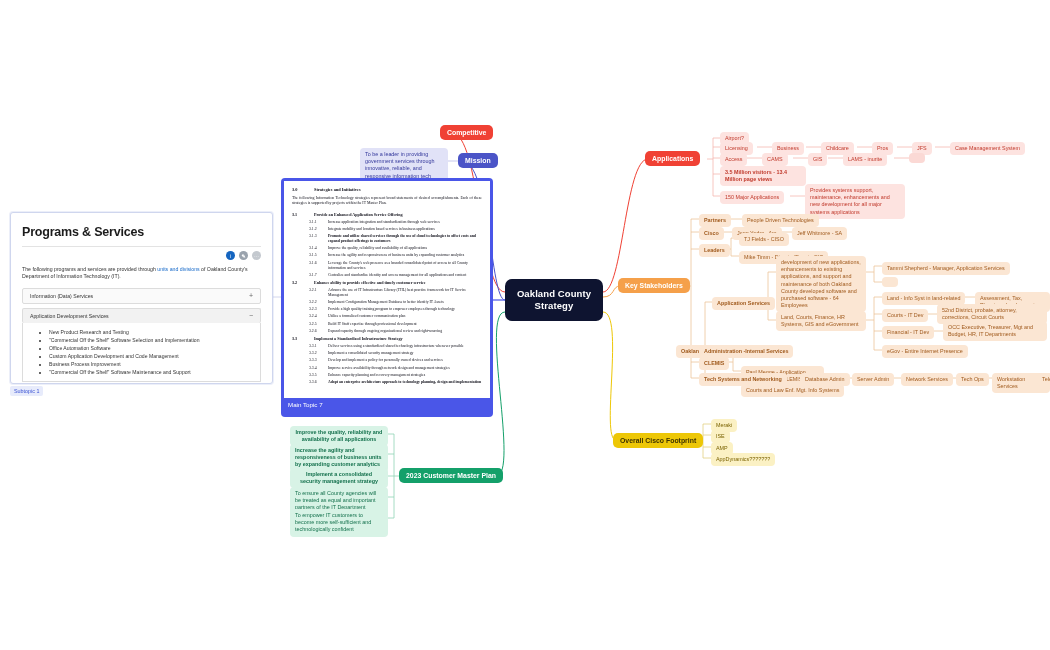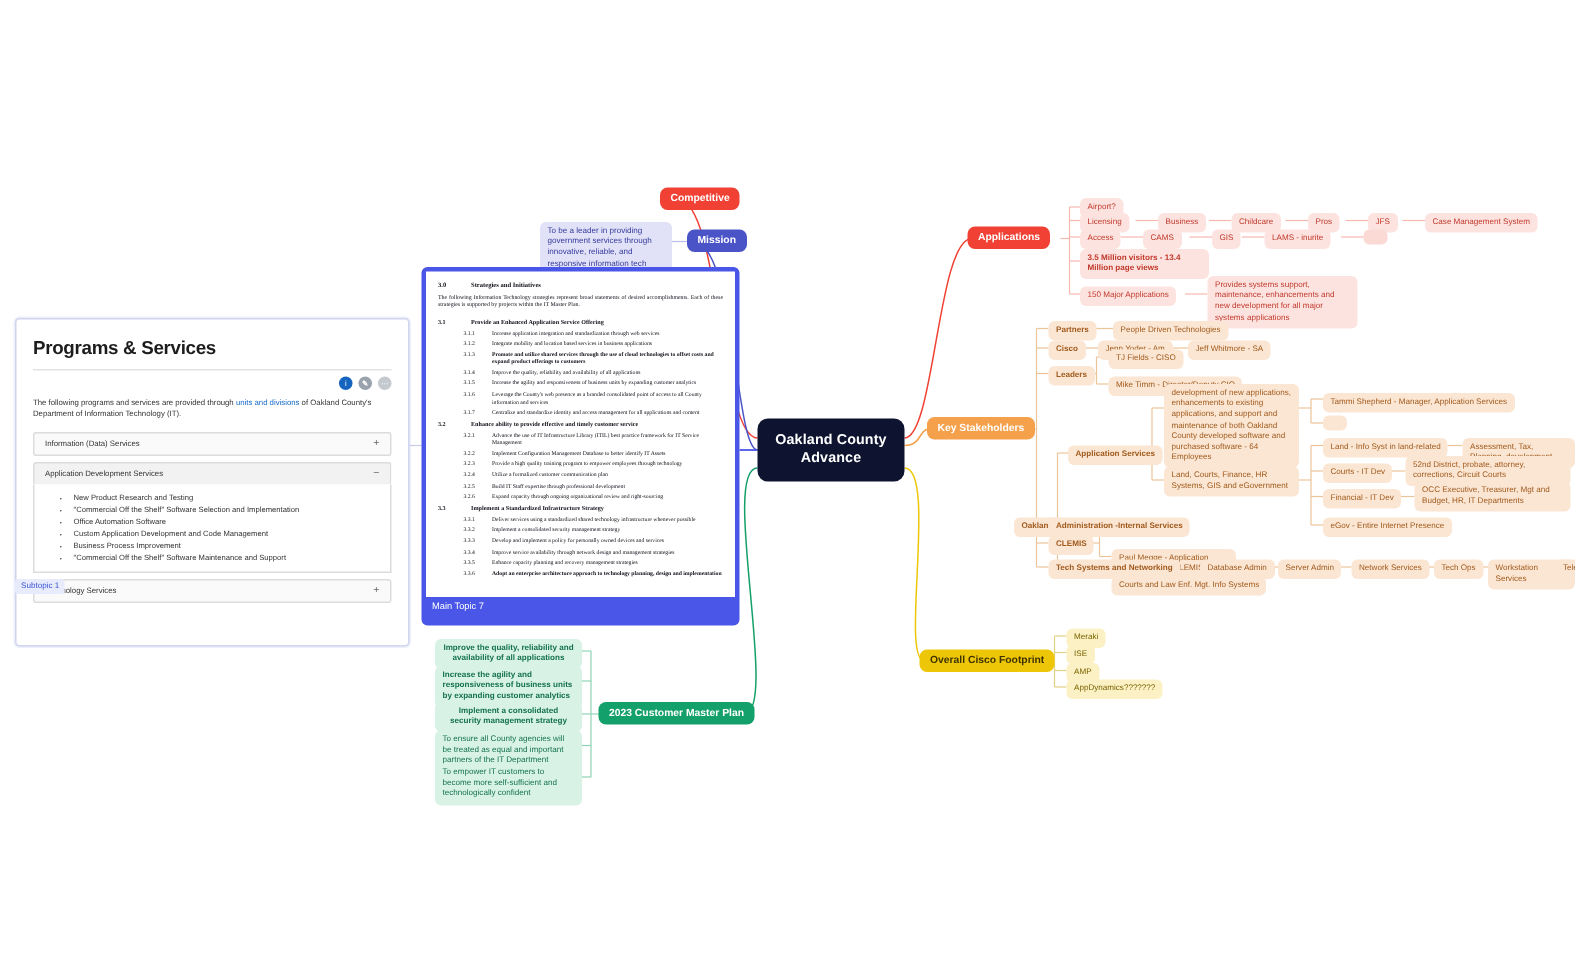--- a/index.html
+++ b/index.html
@@ -103,21 +103,21 @@
   .doc-sh { font-size: 4.1px; font-weight: 700; margin: 0 0 3px 0; display: flex; }
   .doc-sh .num { width: 22px; flex: none; }
   .doc-li { font-size: 3.8px; line-height: 5px; margin: 0 0 2.2px 0; display: flex; padding-left: 17px; }
   .doc-li .num { width: 19px; flex: none; }
   .doc-li .txt { flex: 1; }
   .doc-li.bold .txt { font-weight: 700; }
 
   
   .ps-wrap {
     left: 10px; top: 212px;
-    width: 263px; height: 219px;
+    width: 263px; height: 172px;
     background: #ffffff;
     border: 1px solid #cfd6ee;
     border-radius: 3px;
     box-shadow: 0 0 0 1px rgba(180,190,230,.25);
     padding: 10px 11px 6px 11px;
     overflow: hidden;
   }
   .ps-title { font-size: 12.5px; font-weight: 700; color: #1c1c1c; letter-spacing: -.2px; margin: 2px 0 7px 0; }
   .ps-rule { border-top: 1px solid #e3e3e3; margin: 0 0 4px 0; }
   .ps-icons { display: flex; justify-content: flex-end; gap: 4px; margin-bottom: 6px; }
@@ -272,21 +272,21 @@
 
     <g fill="none" stroke="#b9bbe8" stroke-width=".8">
       <path d="M462 161 L 448 161"></path>
     </g>
 
     <g fill="none" stroke="#c6cbe8" stroke-width=".8">
       <path d="M281 297 L 273 297"></path>
     </g>
   </svg>
 
-  <div class="node central">Oakland County Advance</div>
+  <div class="node central">Oakland County Strategy</div>
 
   <div class="node mainchip red-main" style="left:440px; top:125px;">Competitive</div>
 
   <div class="node mainchip indigo-main" style="left:458px; top:153px;">Mission</div>
   <div class="node pill indigo-lvl block" style="left:360px; top:148px; width:88px;">To be a leader in providing government services through innovative, reliable, and responsive information tech solutions</div>
 
   <div class="node mainchip red-main" style="left:645px; top:151px;">Applications</div>
 
   <div class="node pill red-lvl" style="left:720px; top:132px;">Airport?</div>
 

